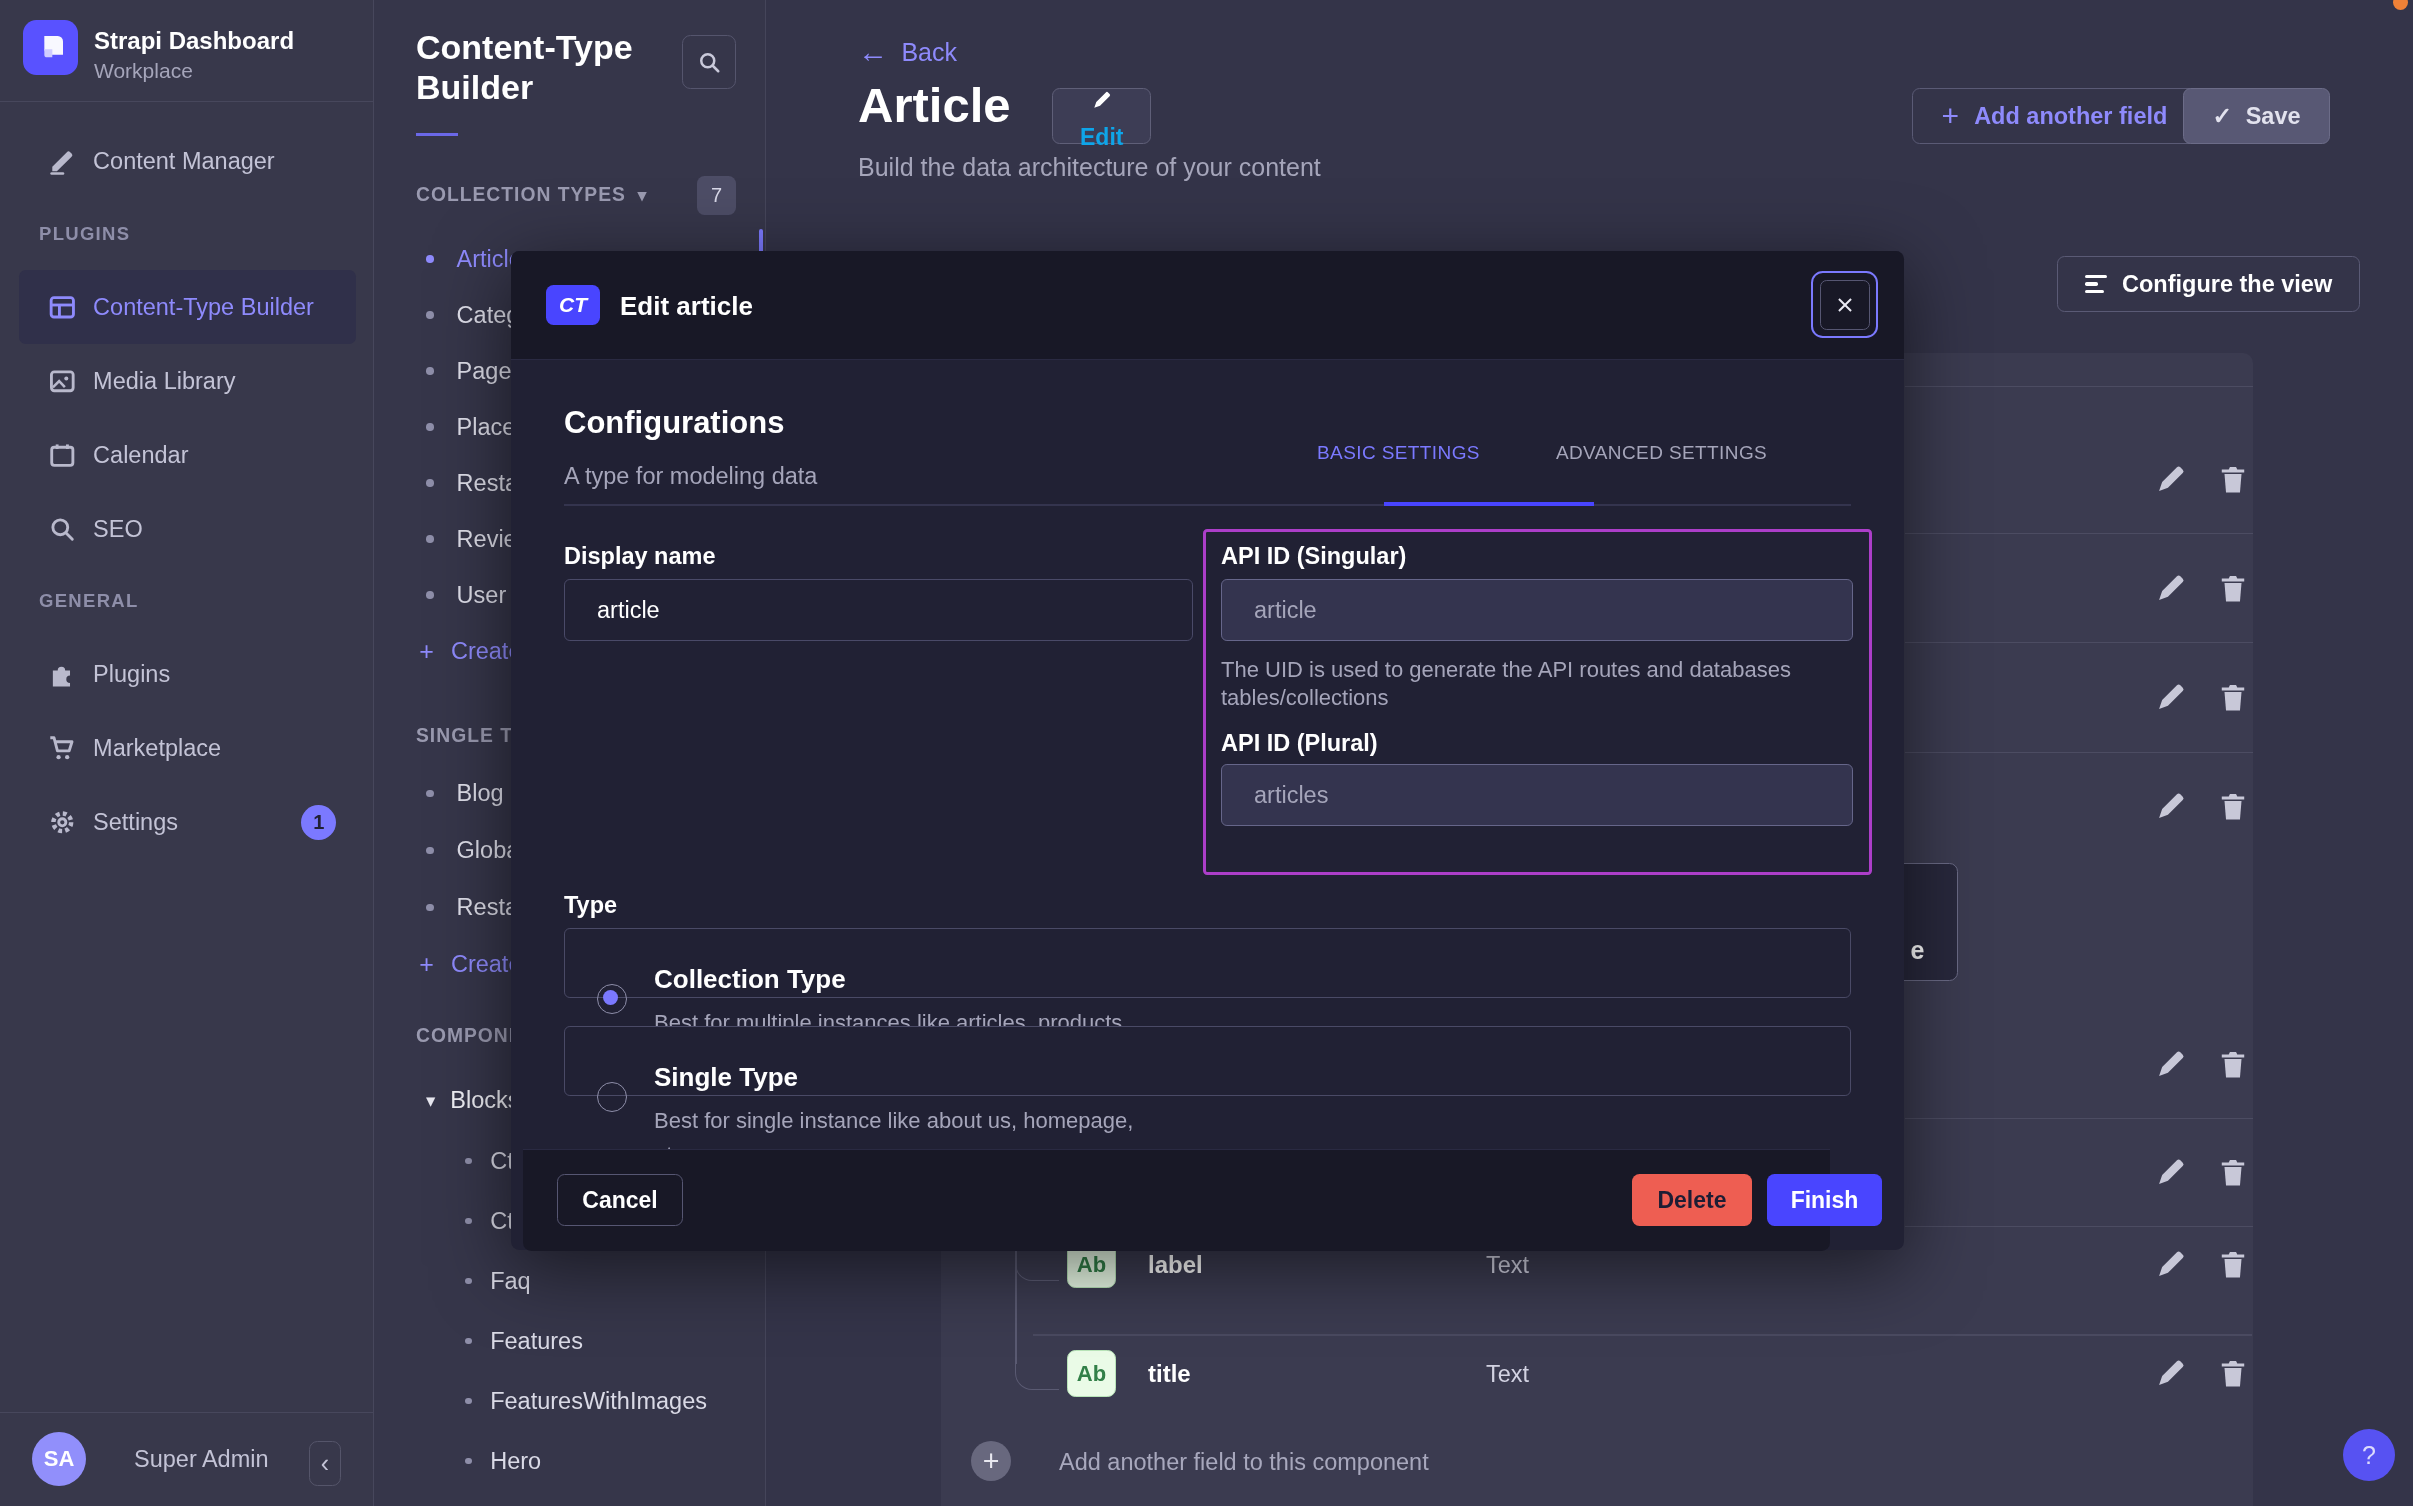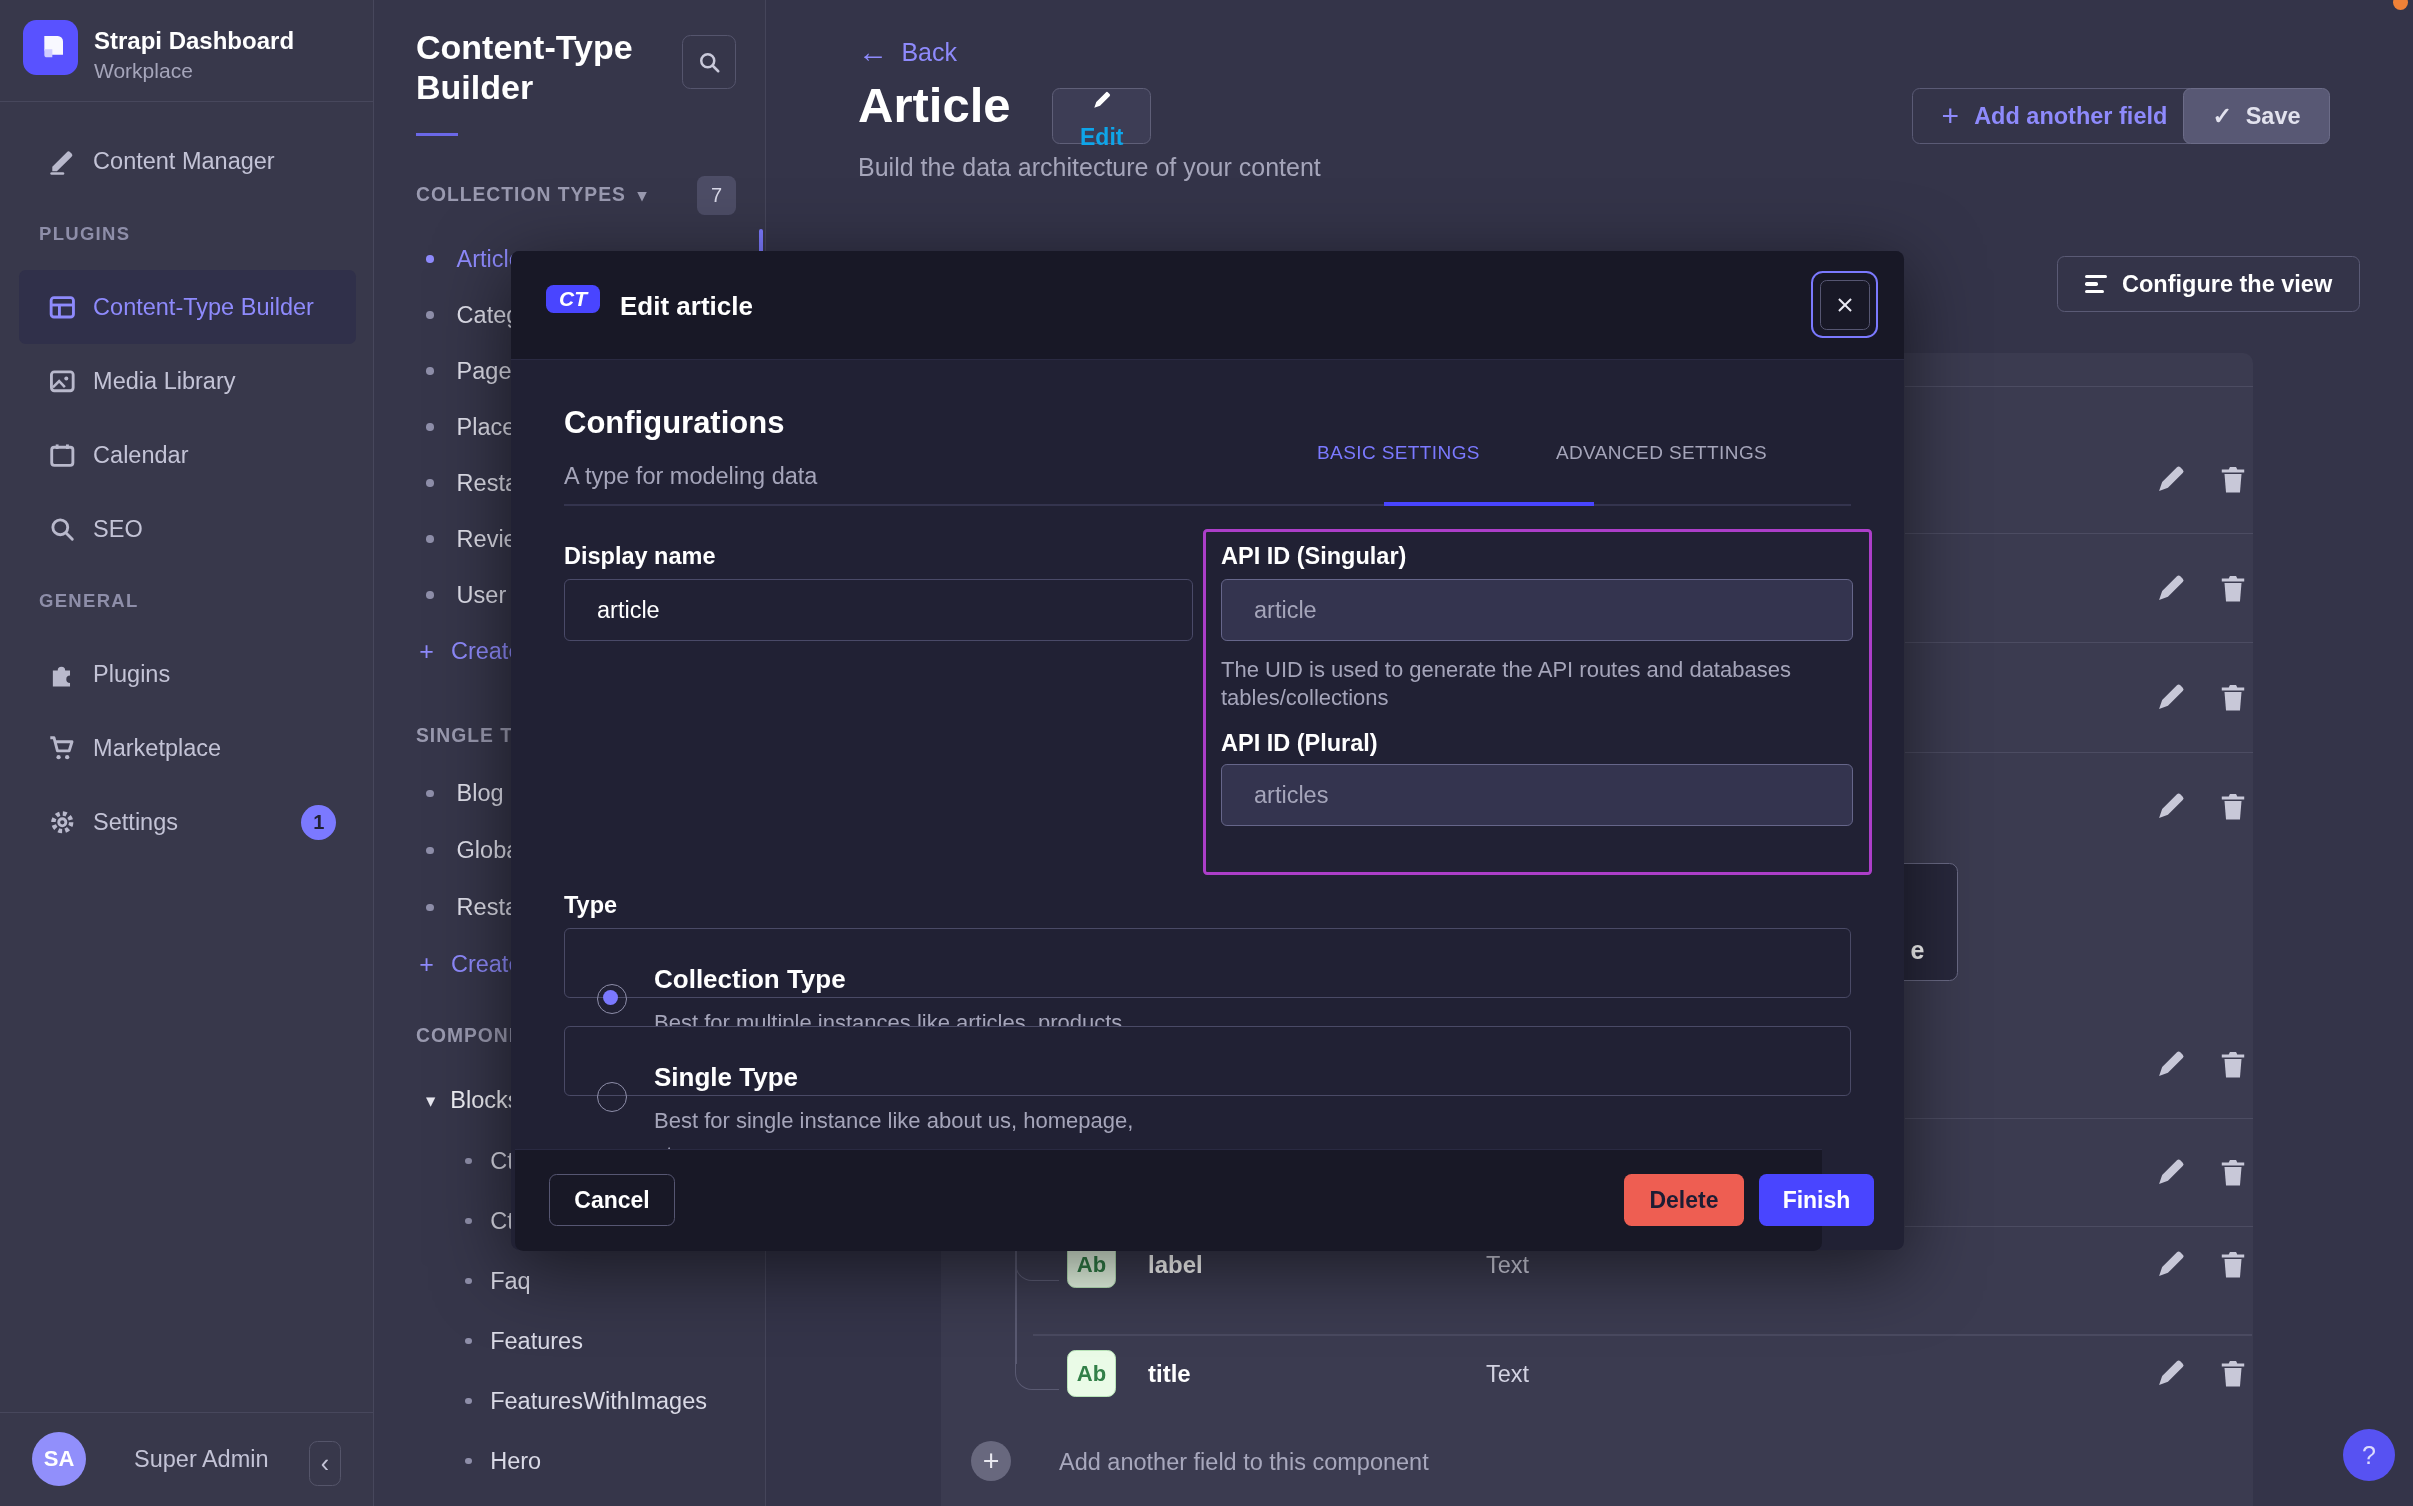--- a/index.html
+++ b/index.html
@@ -127,21 +127,21 @@
     justify-content:center; z-index:60; }
   .notif-dot { position:absolute; left:2393px; top:-5px; width:15px; height:15px; border-radius:50%;
     background:#ef8137; z-index:70; }
 
   
   #modal { position:absolute; left:511px; top:251px; width:1393px; height:999px;
     background:#212134; border-radius:8.4px; z-index:50;
     box-shadow:0 17px 76px rgba(0,0,0,.55); }
   .m-header { position:absolute; left:0; top:0; width:1393px; height:109px; background:#181826;
     border-radius:8.4px 8.4px 0 0; border-bottom:0.8px solid #2a2a42; }
-  .ct-badge { position:absolute; left:35px; top:34px; width:54px; height:28px; border-radius:7.6px;
+  .ct-badge { position:absolute; left:35px; top:34px; width:54px; height:40px; border-radius:7.6px;
     background:#4945ff; color:#ffffff; font-weight:bold; font-style:italic; font-size:21px;
     display:flex; align-items:center; justify-content:center; }
   .m-title { position:absolute; left:109px; top:40px; font-size:26px; font-weight:bold; color:#ffffff; }
   .m-close-ring { position:absolute; left:1300px; top:20px; width:67px; height:67px;
     border:2.5px solid #7b79ff; border-radius:11.8px; display:flex; align-items:center; justify-content:center; }
   .m-close { width:50px; height:50px; border:0.8px solid #565672; border-radius:6.7px; background:#181826;
     color:#eaeaf4; display:flex; align-items:center; justify-content:center; }
   .m-close .ic { width:22px; height:22px; }
 
   .m-section-title { position:absolute; left:53px; top:154px; font-size:31px; font-weight:bold; color:#ffffff; }
@@ -169,21 +169,21 @@
   .type-card.selected .radio { border:2.5px solid #7b79ff; }
   .type-card.selected .radio::after { content:""; position:absolute; left:5px; top:5px;
     width:15px; height:15px; border-radius:50%; background:#7b79ff; }
   .type-card.unselected .radio { border:1.7px solid #8e8ea9; top:55px; }
   .tc-title { position:absolute; left:89px; top:35px; font-size:26px; font-weight:bold; }
   .tc-desc { position:absolute; left:89px; top:77px; width:504px; font-size:22px; line-height:34px; }
   .type-card.selected .tc-title, .type-card.selected .tc-desc { color:#7b79ff; }
   .type-card.unselected .tc-title { color:#ffffff; }
   .type-card.unselected .tc-desc { color:#a5a5ba; }
 
-  .m-footer { position:absolute; left:4px; top:898px; width:1307px; height:102px; background:#181826;
+  .m-footer { position:absolute; left:12px; top:898px; width:1307px; height:102px; background:#181826;
     border-radius:0 0 8.4px 8.4px; border-top:0.8px solid #2a2a42; }
   .btn { position:absolute; top:24px; height:52px; border-radius:7.6px; font-size:23px; font-weight:bold;
     display:flex; align-items:center; justify-content:center; font-family:"Liberation Sans",sans-serif; }
   .cancel-btn { left:34px; width:126px; background:#181826; border:0.8px solid #565672; color:#ffffff; }
   .delete-btn { left:1109px; width:120px; background:#ee5e52; border:none; color:#1d1d34; }
   .finish-btn { left:1244px; width:115px; background:#4945ff; border:none; color:#ffffff; }
 </style>
 </head>
 <body>
 

